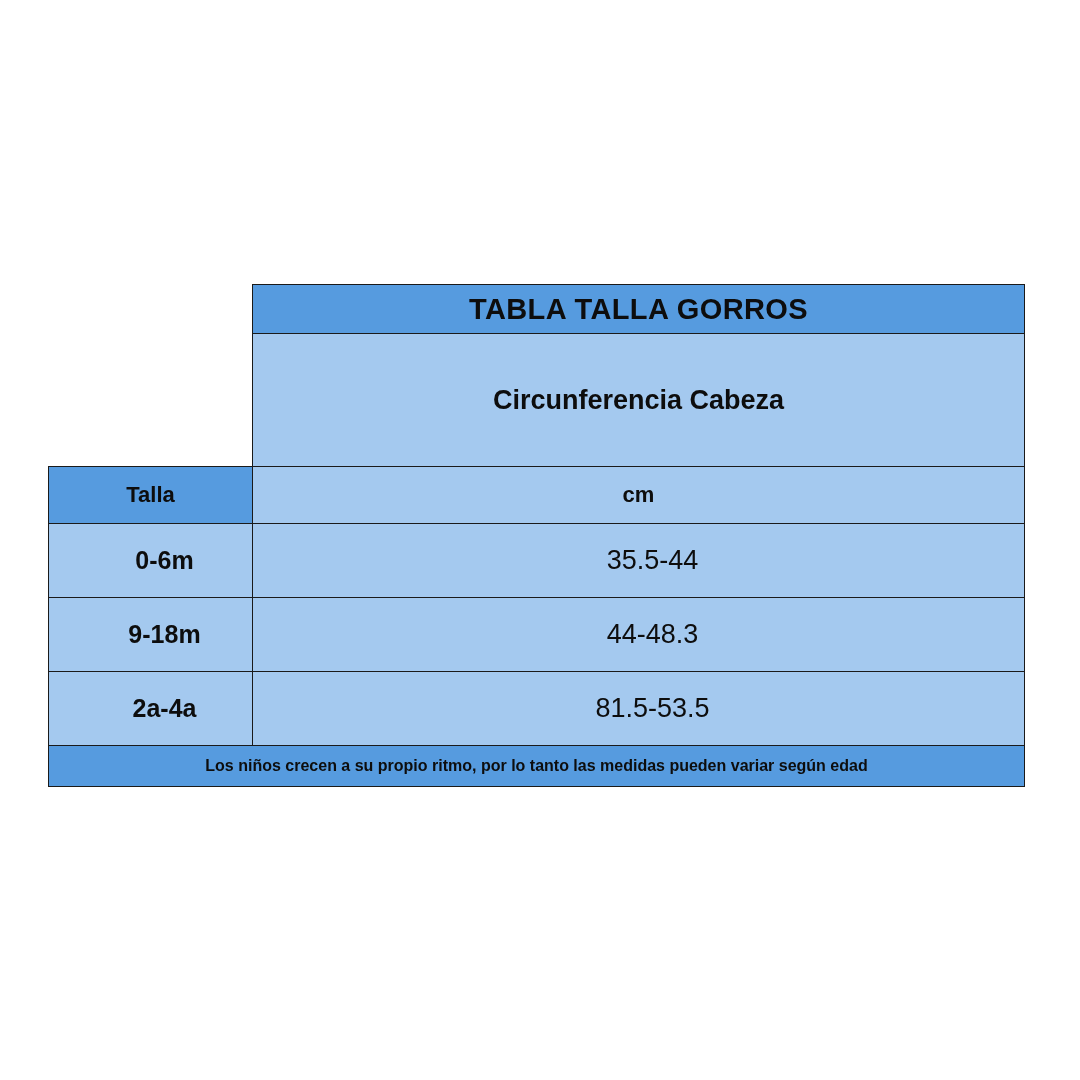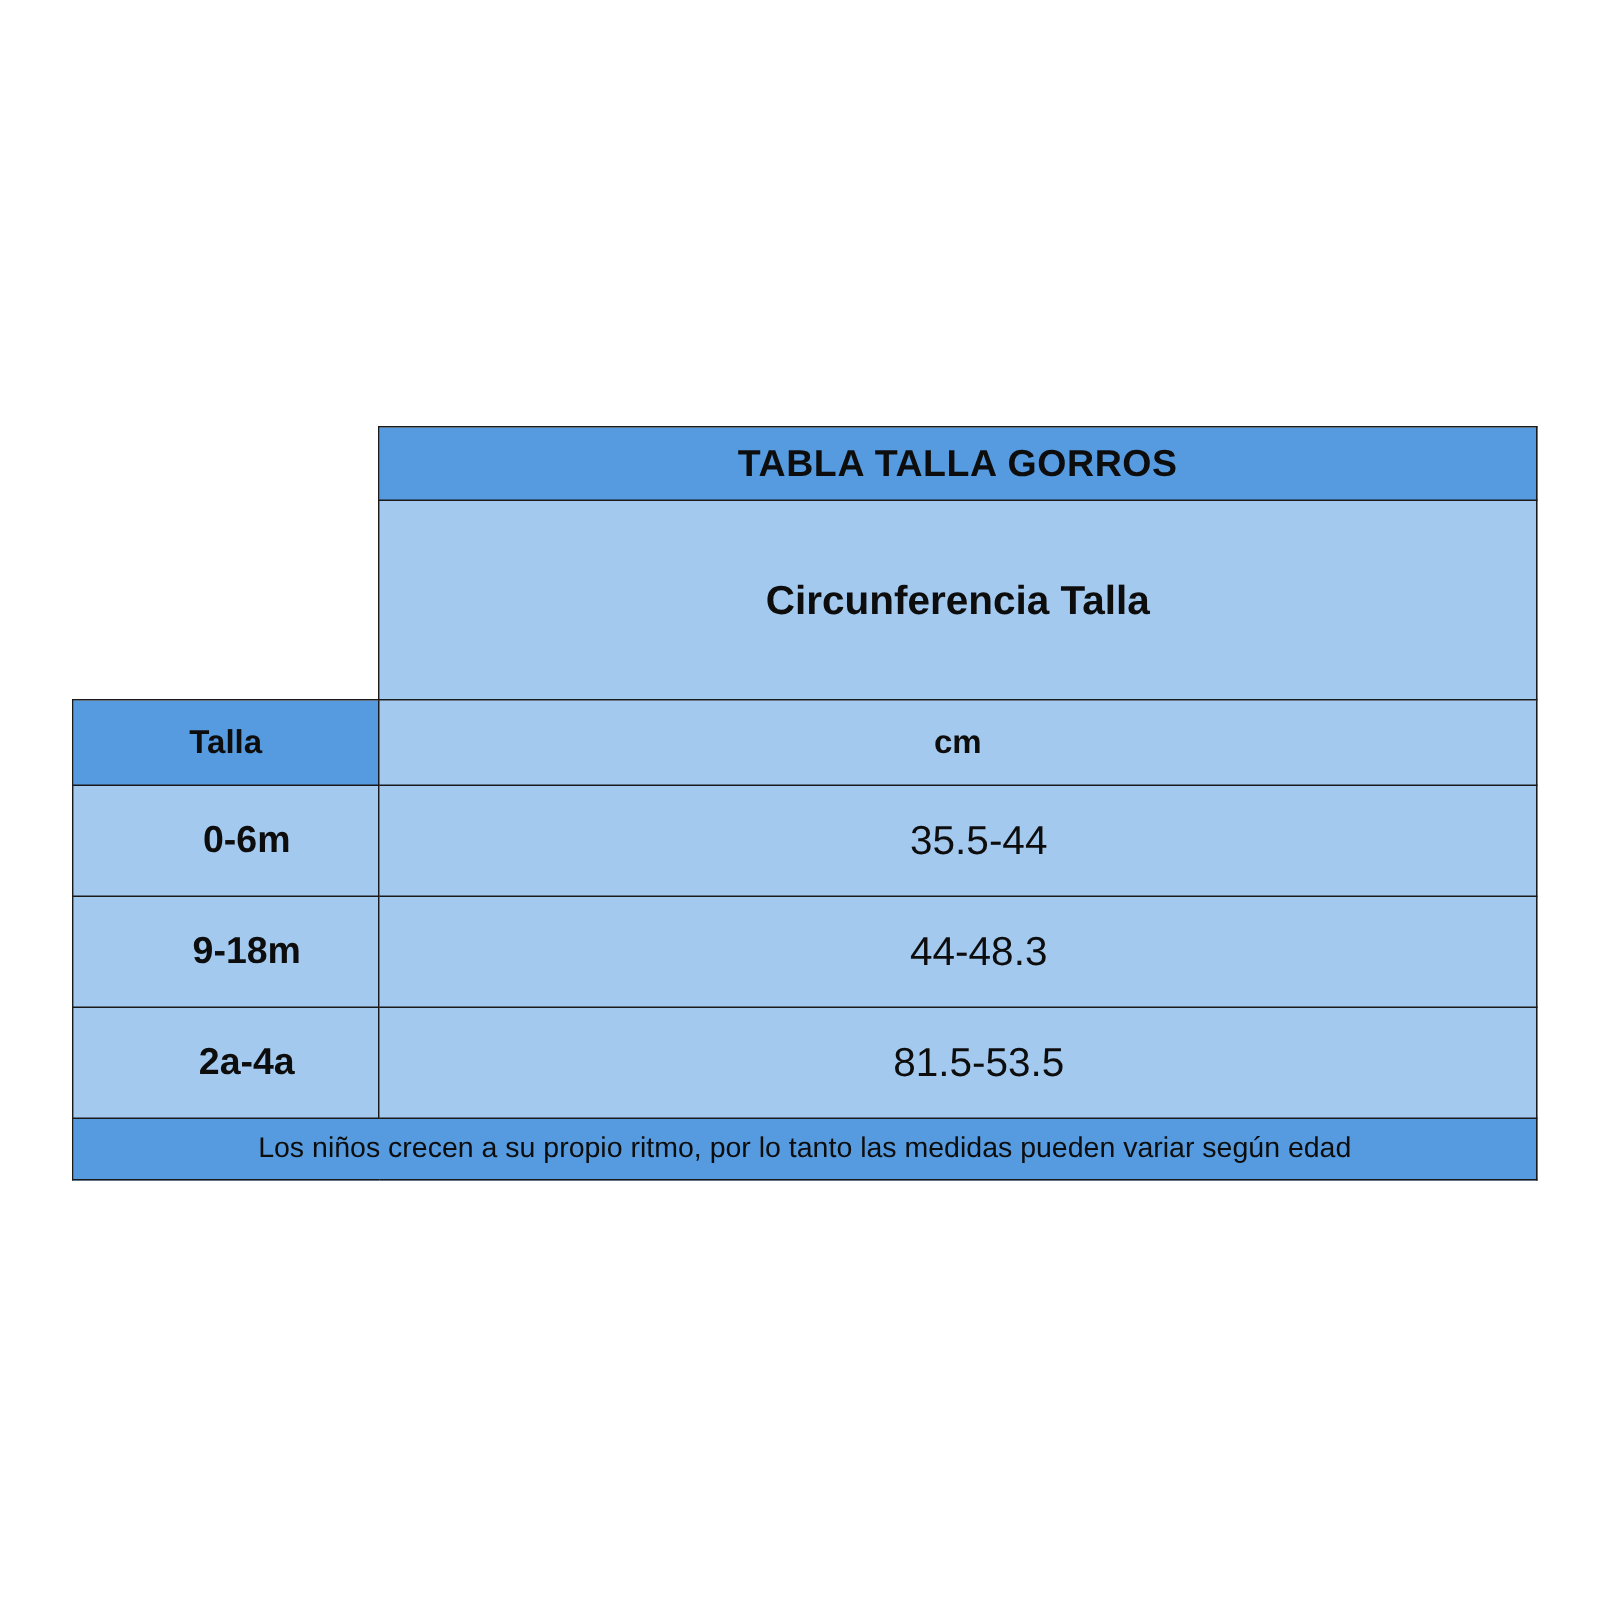--- a/index.html
+++ b/index.html
@@ -45,21 +45,21 @@
   .fill-dark  { background: #569bdf; }
   .fill-light { background: #a4c9ef; }
   .no-box {
     border: none !important;
     background: transparent;
   }
 
   
   .title-cell {
     height: 48px;
-    font-size: 25px;
+    font-size: 29px;
     font-weight: bold;
     letter-spacing: 0.4px;
   }
   .meas-head-cell {
     height: 132px;
     font-size: 27px;
     font-weight: bold;
   }
   .unit-row td {
     height: 56px;
@@ -74,41 +74,41 @@
   .data-row .size-cell {
     font-size: 25px;
     font-weight: bold;
   }
   .data-row .val-cell {
     font-size: 27px;
     font-weight: normal;
   }
   .note-cell {
     height: 40px;
-    font-size: 19px;
-    font-weight: normal;
+    font-size: 16px;
+    font-weight: bold;
   }
 </style>
 </head>
 <body>
 
 <div id="size-table">
   <table class="tbl">
     <colgroup>
       <col class="c-size">
       <col class="c-meas">
     </colgroup>
     <tbody>
       <tr>
         <td class="no-box"></td>
         <td class="fill-dark title-cell">TABLA TALLA GORROS</td>
       </tr>
       <tr>
         <td class="no-box"></td>
-        <td class="fill-light meas-head-cell">Circunferencia Talla</td>
+        <td class="fill-light meas-head-cell">Circunferencia Cabeza</td>
       </tr>
       <tr class="unit-row">
         <td class="fill-dark">Talla</td>
         <td class="fill-light">cm</td>
       </tr>
       <tr class="data-row">
         <td class="fill-light size-cell">0-6m</td>
         <td class="fill-light val-cell">35.5-44</td>
       </tr>
       <tr class="data-row">

